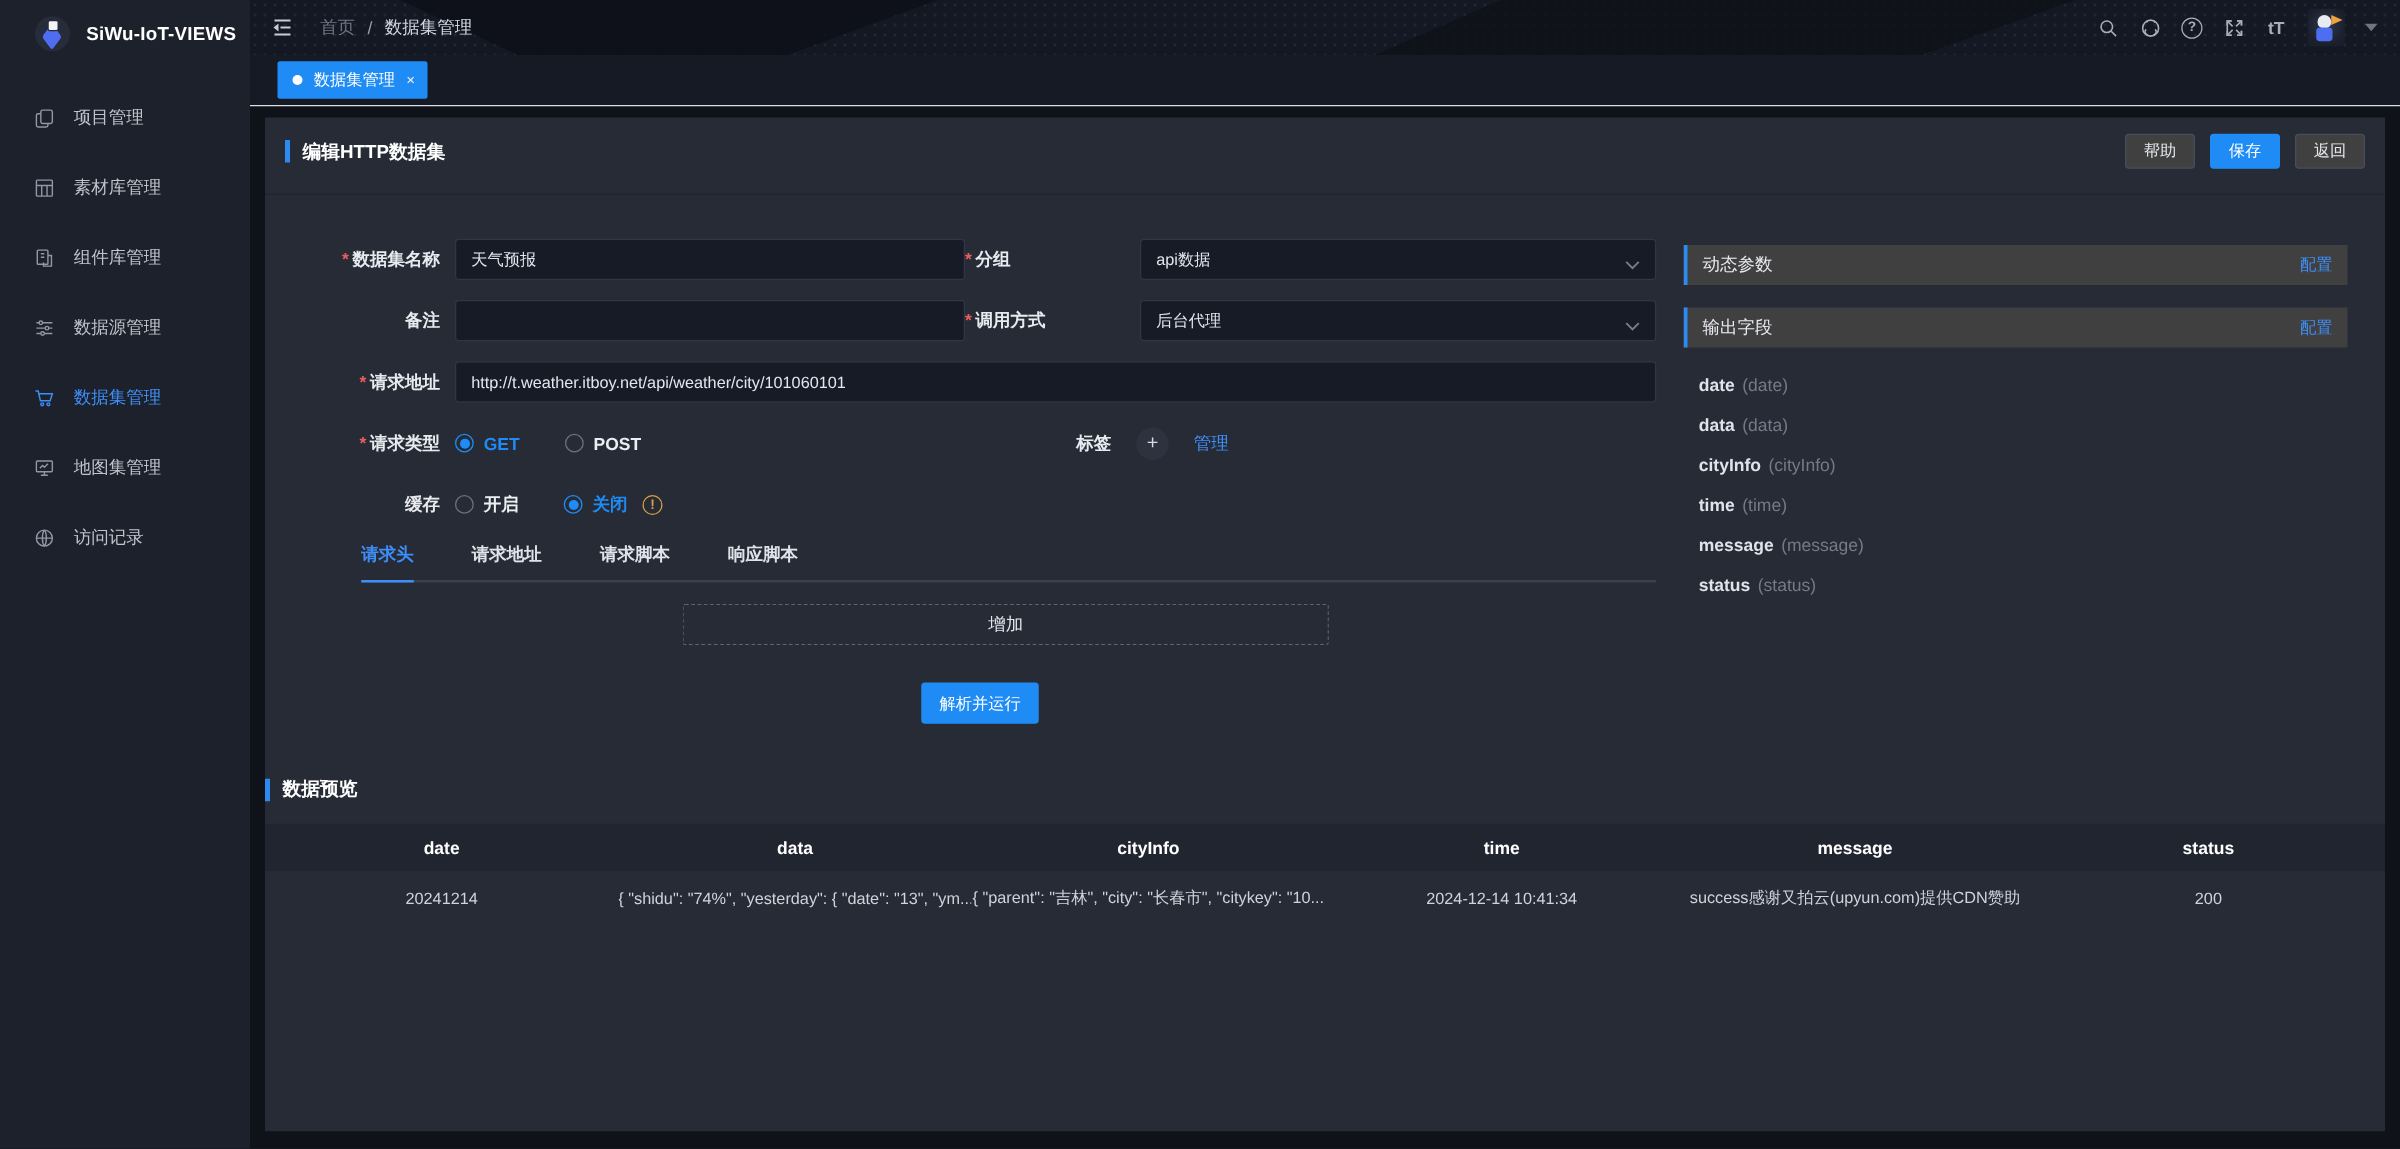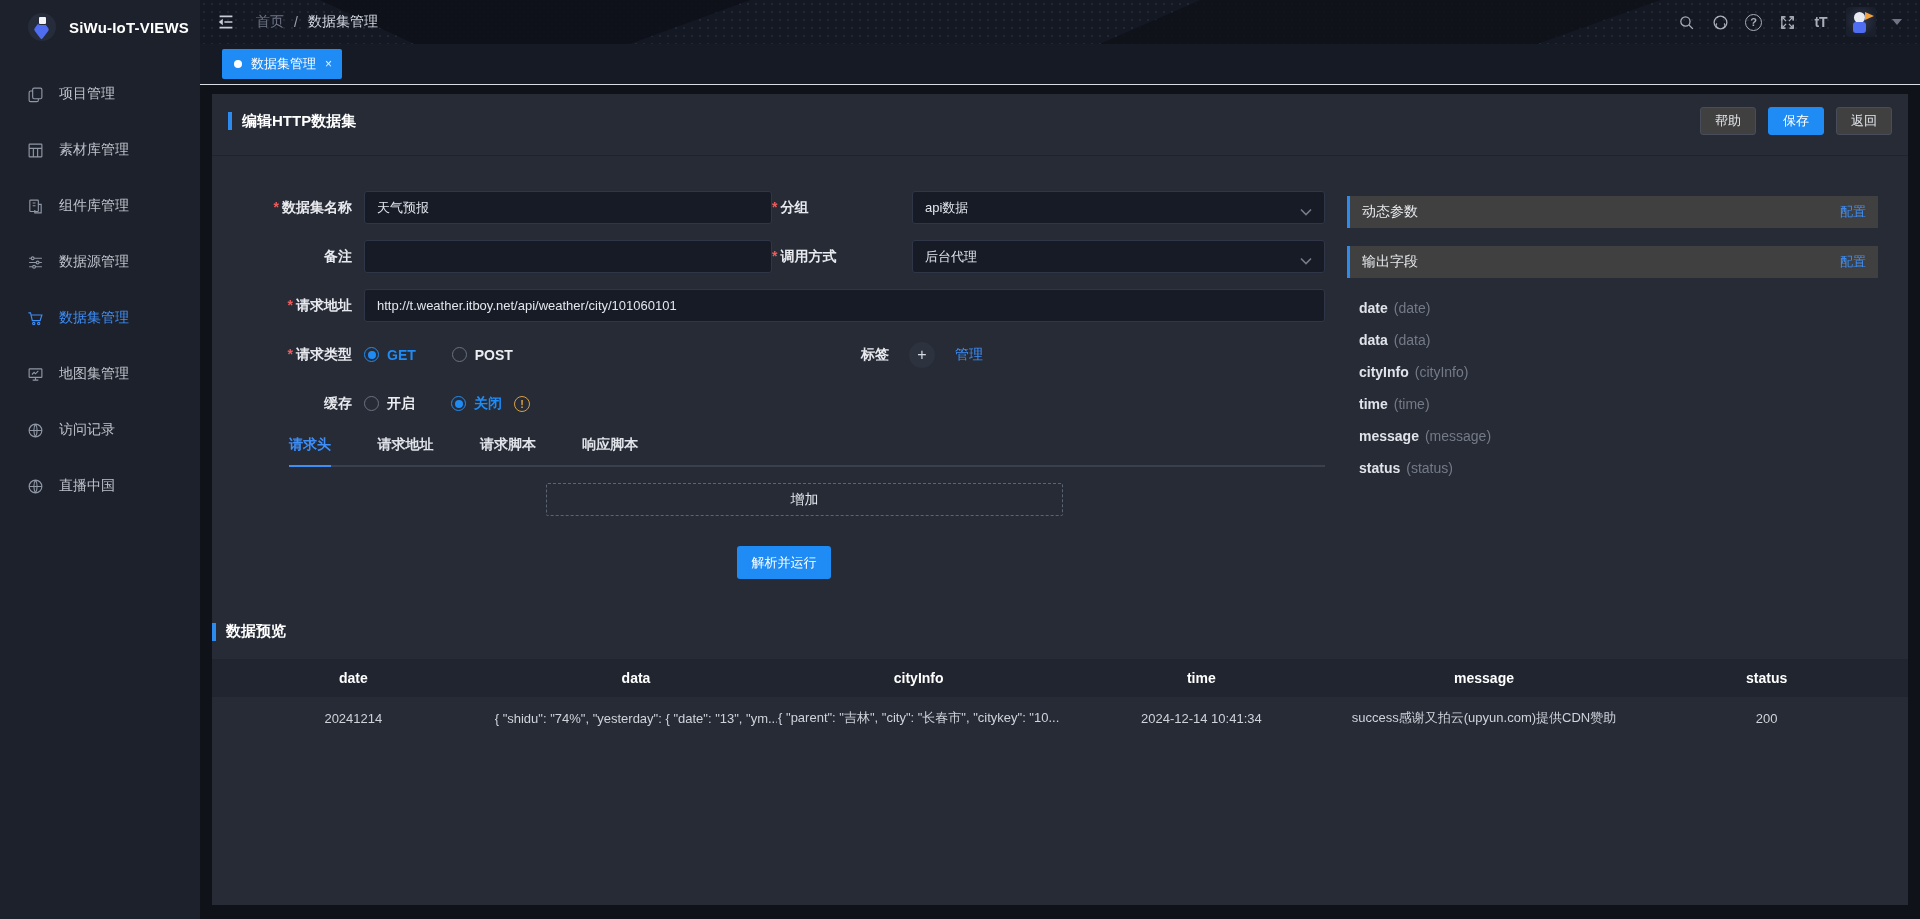--- a/index.html
+++ b/index.html
@@ -160,27 +160,20 @@
         </svg>
       <span>地图集管理</span>
     </div>
     <div class="menu-item">
       <svg viewBox="0 0 24 24">
           <circle cx="12" cy="12" r="9"></circle>
           <path d="M3 12h18M12 3c3 3.5 3 14 0 18M12 3c-3 3.5-3 14 0 18"></path>
         </svg>
       <span>访问记录</span>
     </div>
-    <div class="menu-item">
-      <svg viewBox="0 0 24 24">
-          <circle cx="12" cy="12" r="9"></circle>
-          <path d="M3 12h18M12 3c3 3.5 3 14 0 18M12 3c-3 3.5-3 14 0 18"></path>
-        </svg>
-      <span>直播中国</span>
-    </div>
   </nav>
 </aside>
 
 <header class="topbar">
   <div class="dots"></div>
   <div class="shape1"></div>
   <div class="shape2"></div>
   <div class="topbar-content">
     <span class="fold-icon">
       <svg viewBox="0 0 24 20">

